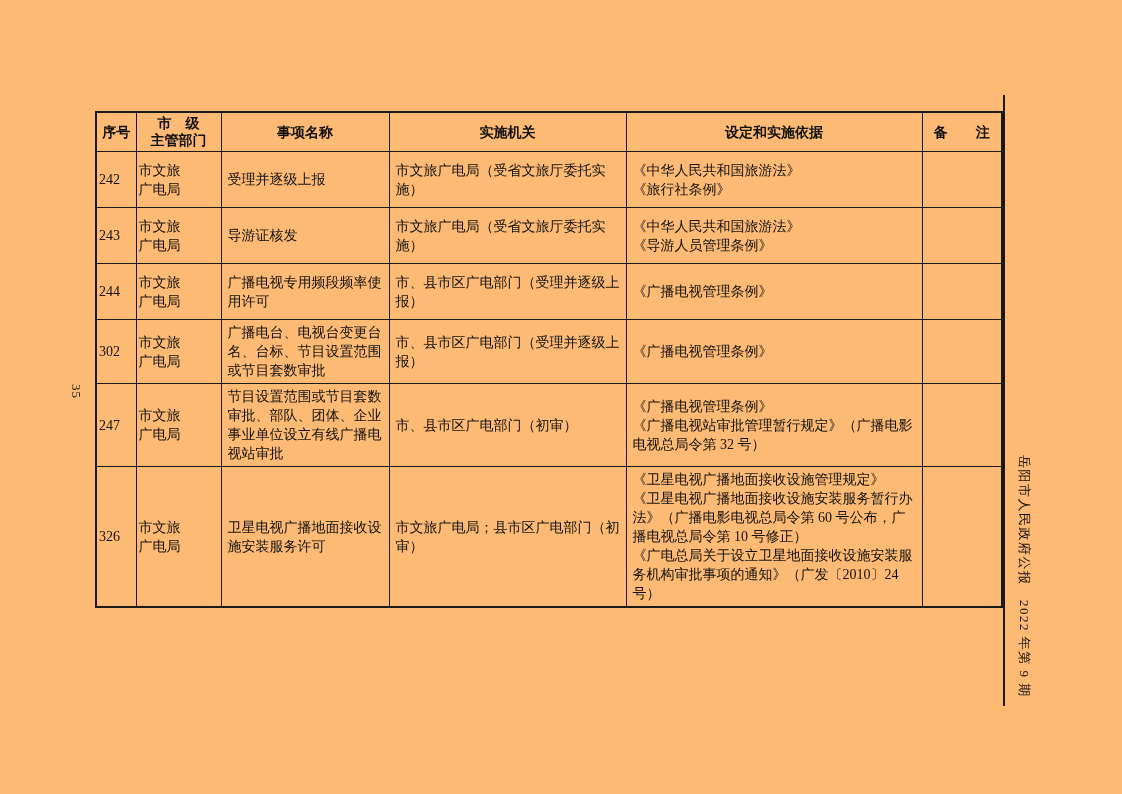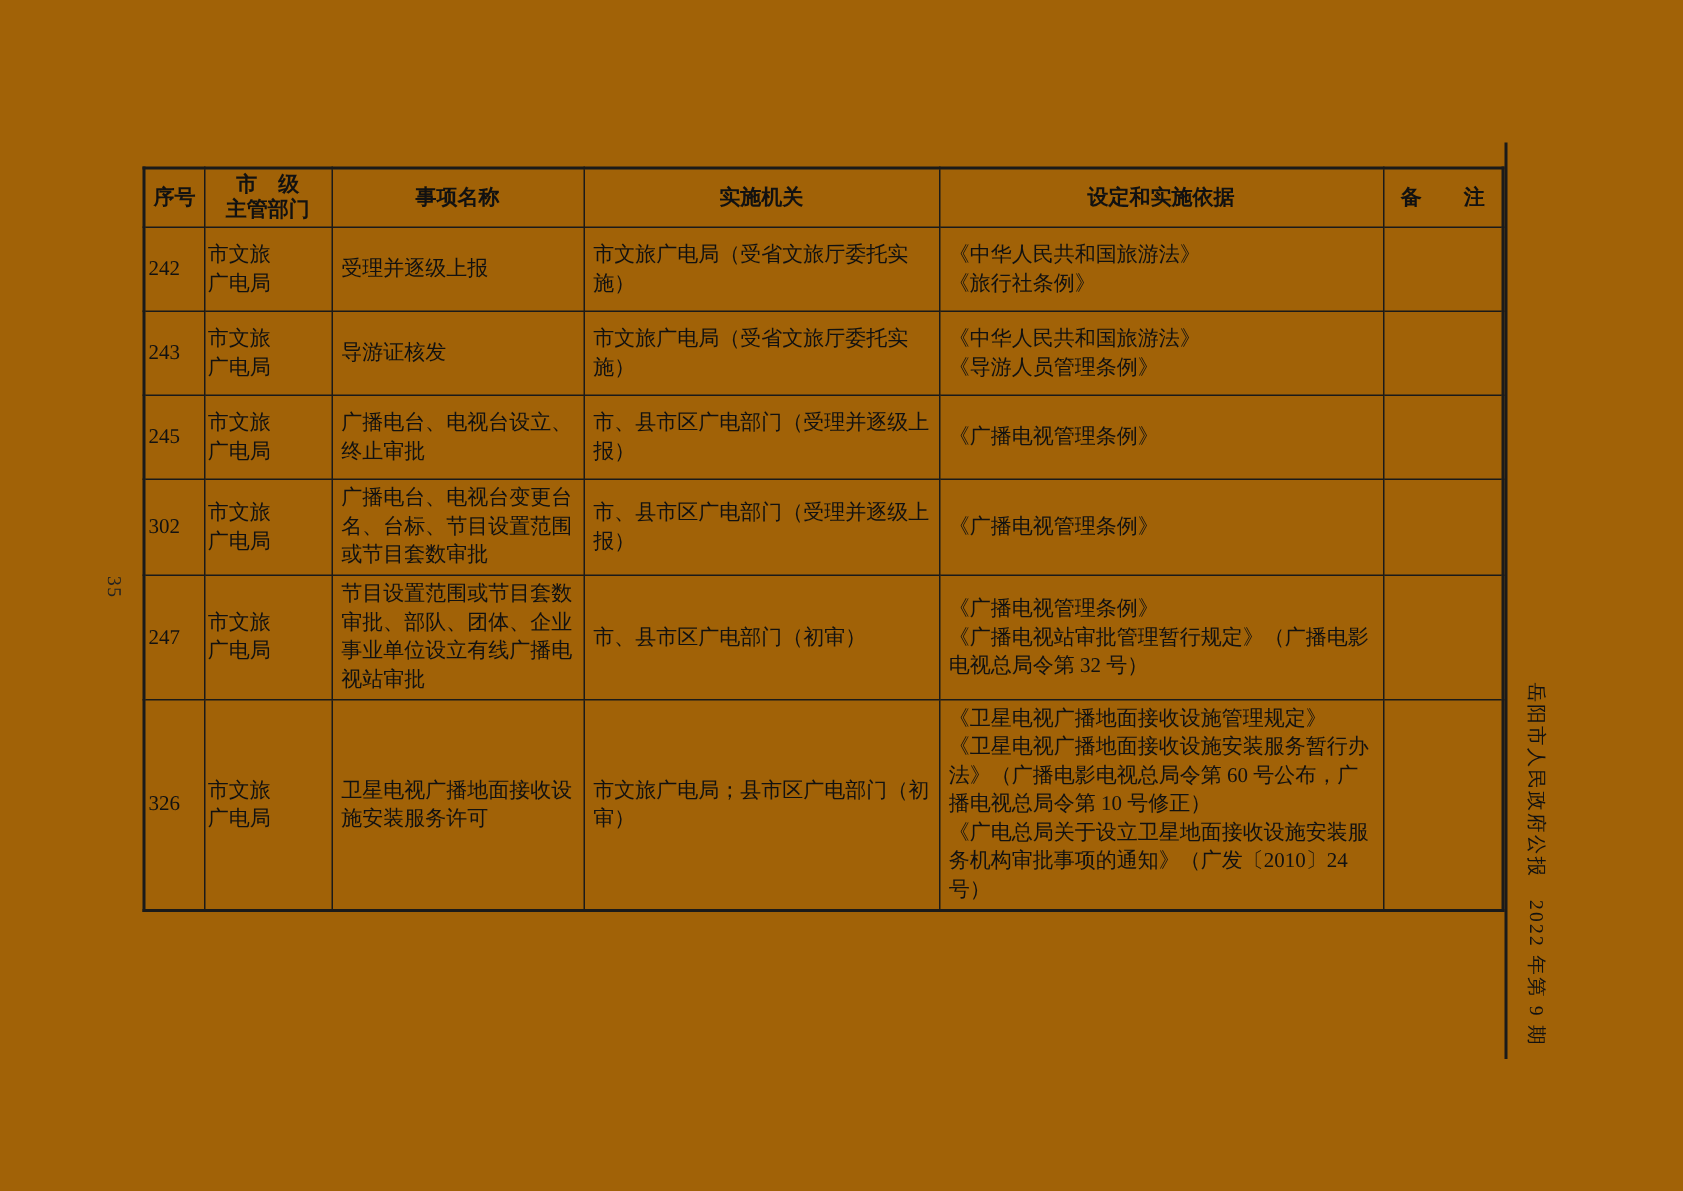--- a/index.html
+++ b/index.html
@@ -11,21 +11,21 @@
     width: 1122px;
     height: 794px;
     position: relative;
     overflow: hidden;
     font-family: "Liberation Serif", serif;
     color: #111111;
   }
   .page {
     position: absolute;
     inset: 0;
-    background: #a16207;
+    background: #fdba74;
   }
   
   .page-number {
     position: absolute;
     left: 84px;
     top: 384px;
     transform: rotate(90deg);
     transform-origin: 0 0;
     font-size: 13px;
     letter-spacing: 1px;
@@ -146,24 +146,24 @@
           <td class="col-no">243</td>
           <td class="col-dept">市文旅
 广电局</td>
           <td class="col-item">导游证核发</td>
           <td class="col-agency">市文旅广电局（受省文旅厅委托实施）</td>
           <td class="col-basis">《中华人民共和国旅游法》
 《导游人员管理条例》</td>
           <td class="col-remark"></td>
         </tr>
         <tr>
-          <td class="col-no">245</td>
-          <td class="col-dept">市文旅
-广电局</td>
-          <td class="col-item">广播电台、电视台设立、终止审批</td>
+          <td class="col-no">244</td>
+          <td class="col-dept">市文旅
+广电局</td>
+          <td class="col-item">广播电视专用频段频率使用许可</td>
           <td class="col-agency">市、县市区广电部门（受理并逐级上报）</td>
           <td class="col-basis">《广播电视管理条例》</td>
           <td class="col-remark"></td>
         </tr>
         <tr>
           <td class="col-no">302</td>
           <td class="col-dept">市文旅
 广电局</td>
           <td class="col-item">广播电台、电视台变更台名、台标、节目设置范围或节目套数审批</td>
           <td class="col-agency">市、县市区广电部门（受理并逐级上报）</td>

